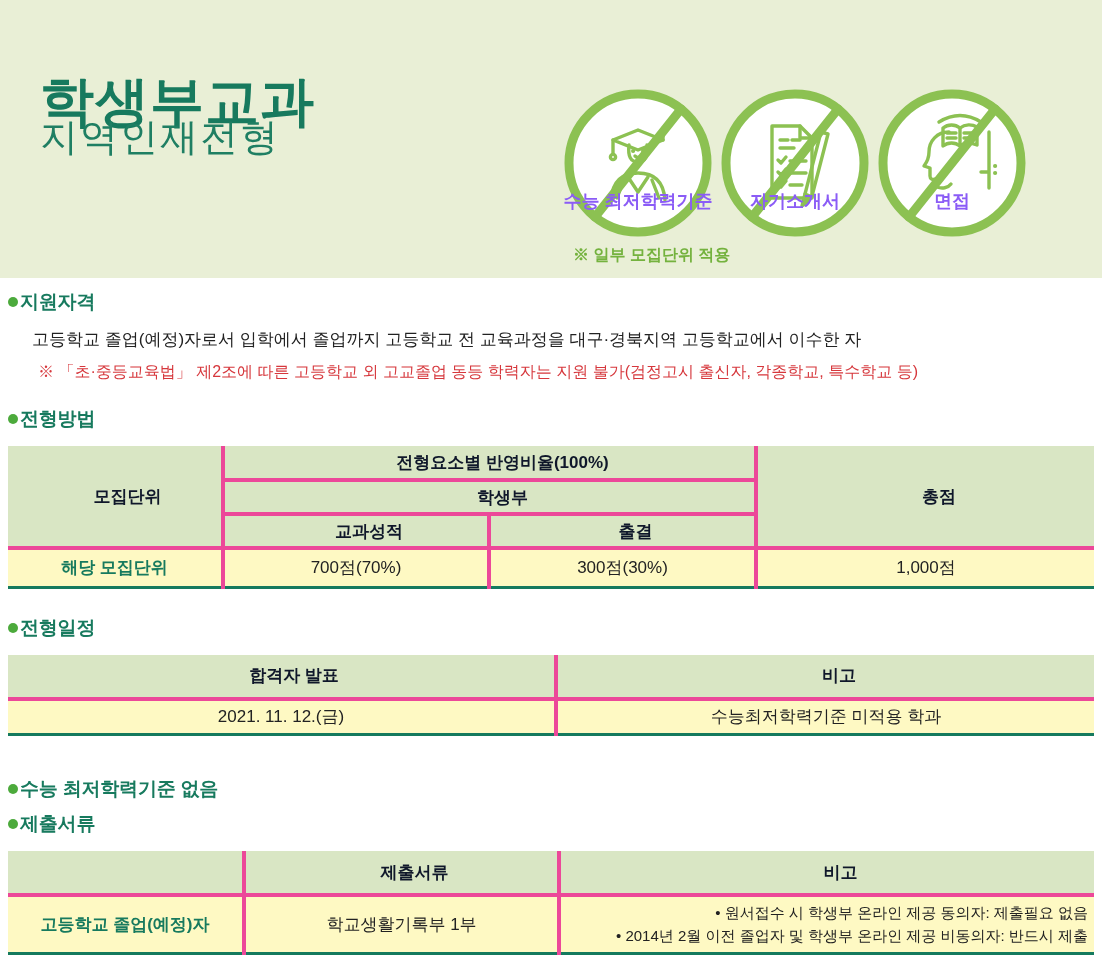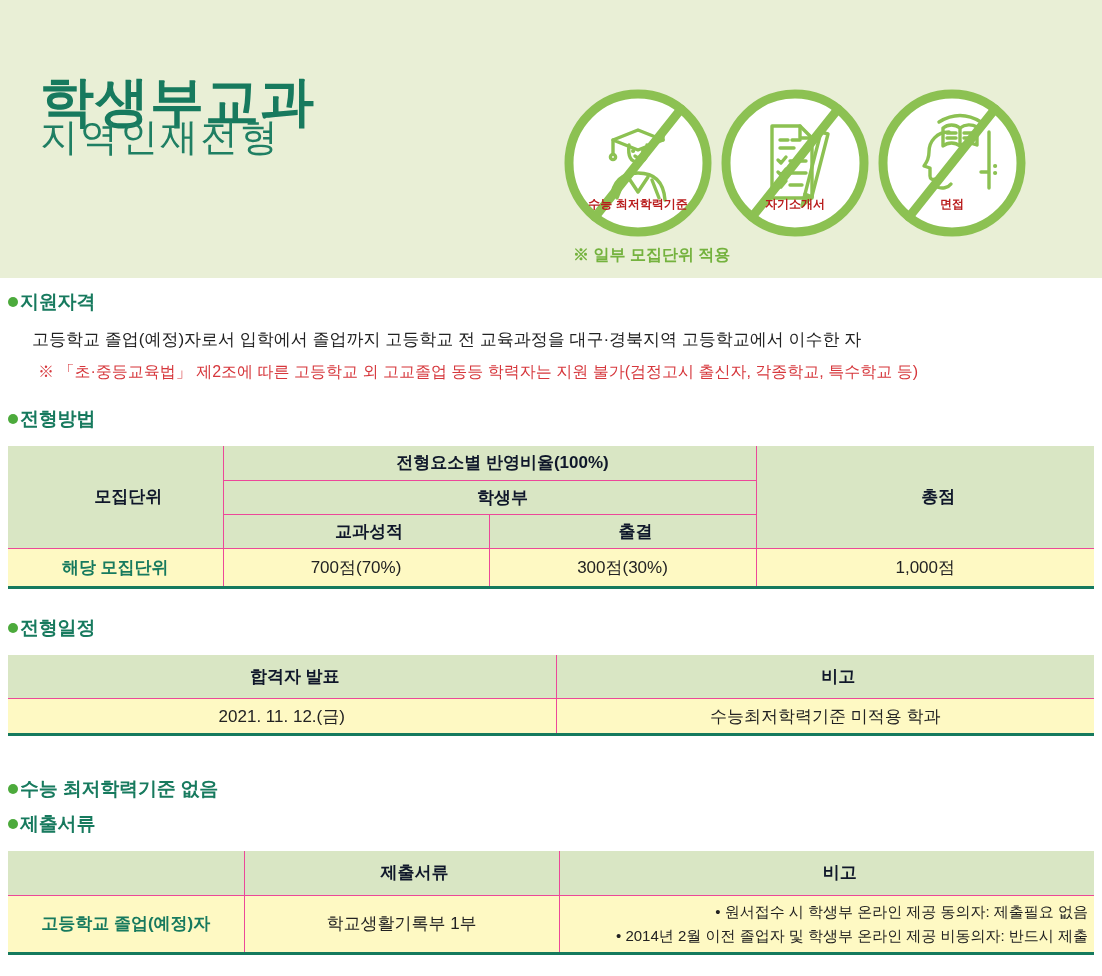--- a/index.html
+++ b/index.html
@@ -20,21 +20,21 @@
   }
   .page-subtitle {
     position:absolute; left:40px; top:112px;
     font-size:38px; font-weight:300; color:#1f7f63; letter-spacing:2px;
   }
   .badges { position:absolute; left:563px; top:88px; display:flex; gap:7px; }
   .badge { position:relative; width:150px; height:150px; }
   .badge svg { display:block; width:150px; height:150px; }
   .badge-label {
     position:absolute; left:50%; bottom:25px; transform:translateX(-50%);
-    font-size:12px; font-weight:bold; color:#b91c1c; white-space:nowrap;
+    font-size:18px; font-weight:bold; color:#8b5cf6; white-space:nowrap;
   }
   .badge-note {
     position:absolute; left:573px; top:245px;
     font-size:16px; font-weight:bold; color:#74b23e;
   }
 
   
   main { padding:0 8px; }
   .sec-head { display:flex; align-items:center; gap:2px; margin:0; }
   .dot { width:10px; height:10px; border-radius:50%; background:#4caa3c; flex:0 0 auto; }
@@ -44,21 +44,21 @@
   .elig-body { margin:13px 0 0 24px; font-size:17px; color:#222; }
   .elig-warn  { margin:11px 0 0 30px; font-size:16px; font-weight:normal; color:#d6373c; }
 
   .h-method { padding-top:23px; }
   .h-schedule { padding-top:26px; }
   .h-minstd { padding-top:40px; }
   .h-docs { padding-top:9px; }
 
   
   table { border-collapse:collapse; width:1086px; margin:14px 0 0 0; table-layout:fixed; }
-  th, td { border:1px solid #ec4899; font-size:17px; padding:0 6px; text-align:center; }
+  th, td { border:4px solid #ec4899; font-size:17px; padding:0 6px; text-align:center; }
   thead th { background:#d9e6c4; color:#0f172a; font-weight:bold;padding-left:32px; }
   thead tr:first-child th { border-top:none; }
   .no-l { border-left:none !important; }
   .no-r { border-right:none !important; }
   tbody tr:last-child td { border-bottom:3px solid #157a5e; }
   tbody td { background:#fef9c3; color:#222; }
 
   .tbl-method thead th { height:34px; }
   .tbl-method tbody td { height:39px; }
   .td-unit { color:#177a5e; font-weight:bold; }

